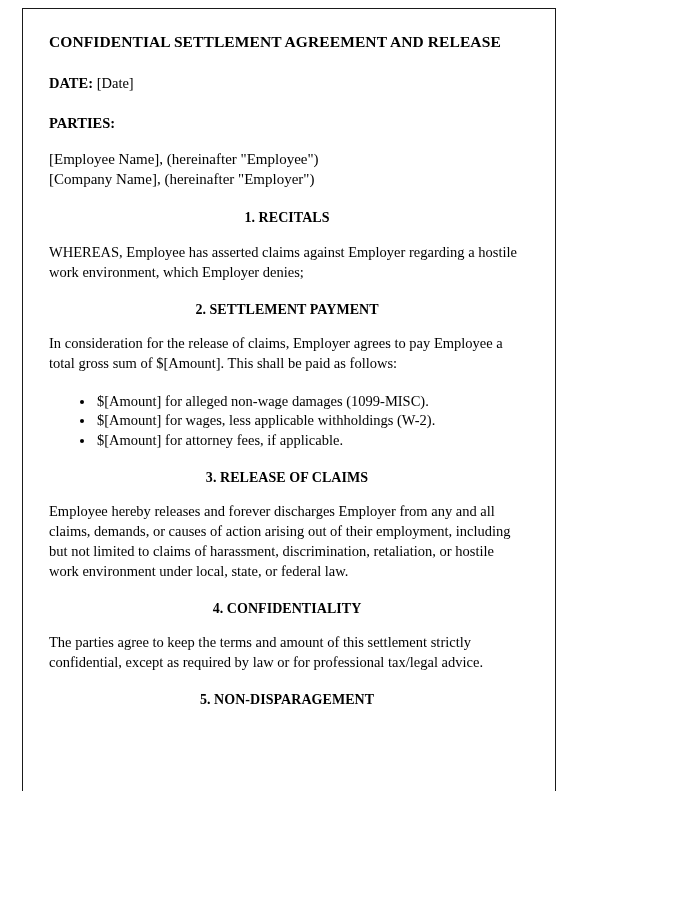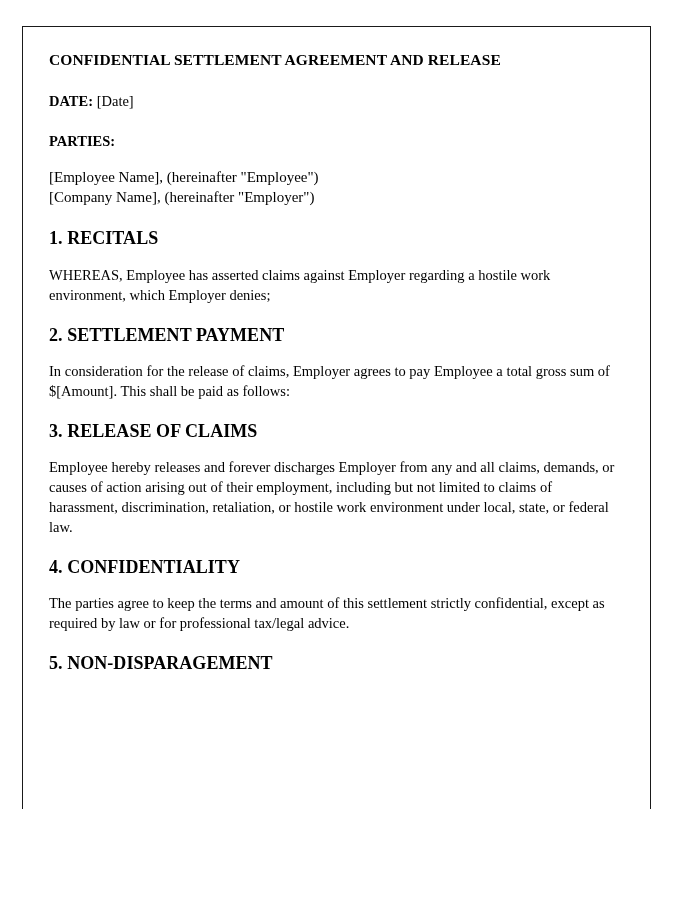--- a/index.html
+++ b/index.html
@@ -12,22 +12,22 @@
     height: 900px;
     overflow: hidden;
     font-family: "Liberation Serif", "DejaVu Serif", serif;
     color: #000000;
   }
 
   
   .page {
     position: absolute;
     left: 22px;
-    top: 26px;
-    width: 629px;              
+    top: 8px;
+    width: 534px;              
     height: 783px;             
     box-sizing: border-box;
     border-left: 1.5px solid #1a1a1a;
     border-top: 1.5px solid #1a1a1a;
     border-right: 1.5px solid #1a1a1a;
     border-bottom: none;
     background: #ffffff;
     overflow: hidden;
   }
 
@@ -59,25 +59,26 @@
     line-height: 1.25;
   }
 
   .party-block {
     font-size: 15px;
     margin: 0 0 20px 0;
     line-height: 1.32;
   }
 
   .section-heading {
-    font-size: 18px;
+    font-size: 14px;
     font-weight: bold;
     margin: 0 0 16px 0;
     line-height: 1.25;
     letter-spacing: 0.05px;
+    text-align: center;
   }
 
   p.body-text {
     font-size: 14.5px;
     margin: 0 0 18px 0;
     line-height: 1.37;
     text-align: left;
   }
 
   ul.bullets {
@@ -115,20 +116,25 @@
     <h2 class="section-heading">1. RECITALS</h2>
 
 
     <p class="body-text">WHEREAS, Employee has asserted claims against Employer regarding a hostile work environment, which Employer denies;</p>
 
 
     <h2 class="section-heading">2. SETTLEMENT PAYMENT</h2>
 
     <p class="body-text">In consideration for the release of claims, Employer agrees to pay Employee a total gross sum of $[Amount]. This shall be paid as follows:</p>
 
+    <ul class="bullets">
+      <li>$[Amount] for alleged non-wage damages (1099-MISC).</li>
+      <li>$[Amount] for wages, less applicable withholdings (W-2).</li>
+      <li>$[Amount] for attorney fees, if applicable.</li>
+    </ul>
 
     <h2 class="section-heading">3. RELEASE OF CLAIMS</h2>
 
     <p class="body-text">Employee hereby releases and forever discharges Employer from any and all claims, demands, or causes of action arising out of their employment, including but not limited to claims of harassment, discrimination, retaliation, or hostile work environment under local, state, or federal law.</p>
 
     <h2 class="section-heading">4. CONFIDENTIALITY</h2>
 
     <p class="body-text">The parties agree to keep the terms and amount of this settlement strictly confidential, except as required by law or for professional tax/legal advice.</p>
 
     <h2 class="section-heading">5. NON-DISPARAGEMENT</h2>

